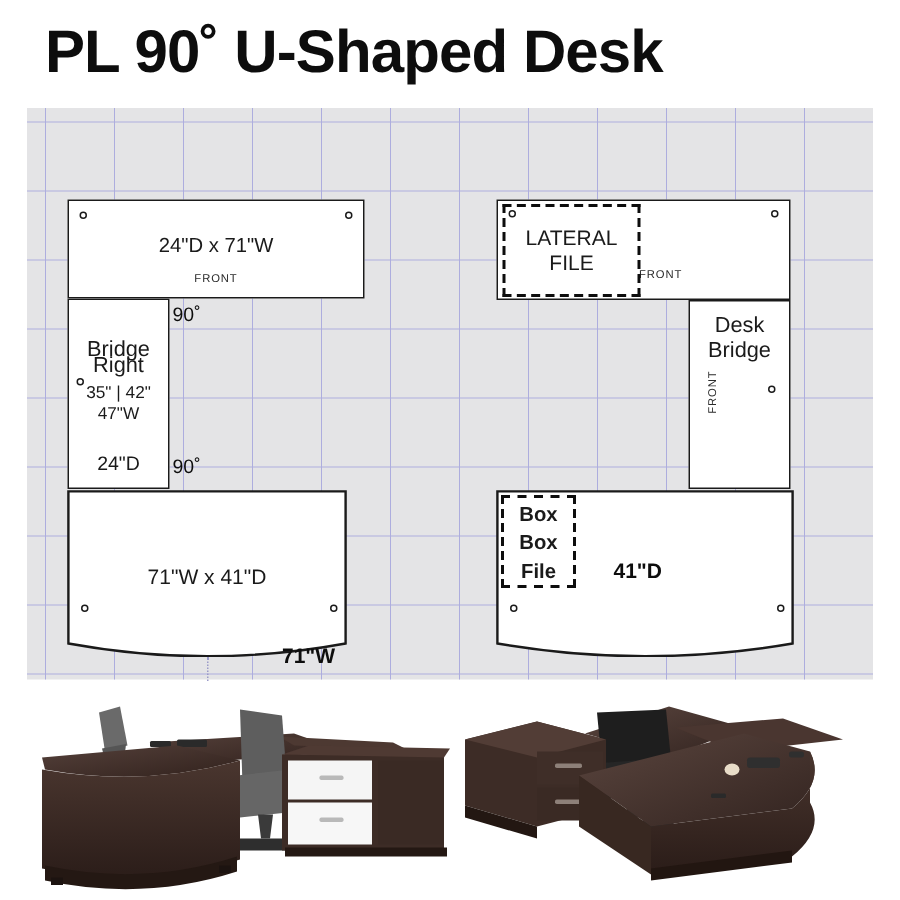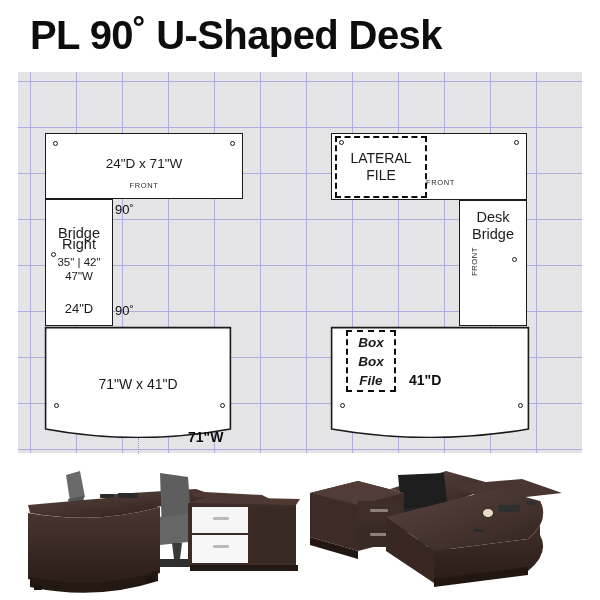--- a/index.html
+++ b/index.html
@@ -201,21 +201,21 @@
   <div class="grommet" style="left:36px; top:331px;"></div>
   <div class="grommet" style="left:202px; top:331px;"></div>
   <div class="center-tick" style="left:120px; top:366px; height:16px;"></div>
   <div class="dim-bold" style="left:170px; top:357px;">71"W</div>
 
   <div class="bow-desk" style="left:312px; top:254px;">
     <svg width="200" height="112" viewBox="0 0 200 112">
       <path d="M1.6,1.6 H198.4 V103 Q100,120 1.6,103 Z" fill="#ffffff" stroke="#1a1a1a" stroke-width="1.6"></path>
     </svg>
   </div>
-  <div class="dashed-box" style="left:328px; top:258px; width:50px; height:62px;font-style:italic;">
+  <div class="dashed-box" style="left:316px; top:258px; width:50px; height:62px;">
     <div class="panel-label" style="top:3px; font-size:13.5px; font-weight:bold;">Box</div>
     <div class="panel-label" style="top:22px; font-size:13.5px; font-weight:bold;">Box</div>
     <div class="panel-label" style="top:41px; font-size:13.5px; font-weight:bold;">File</div>
   </div>
   <div class="dim-bold" style="left:391px; top:300px;">41"D</div>
   <div class="grommet" style="left:322px; top:331px;"></div>
   <div class="grommet" style="left:500px; top:331px;"></div>
 
 </div>
 

